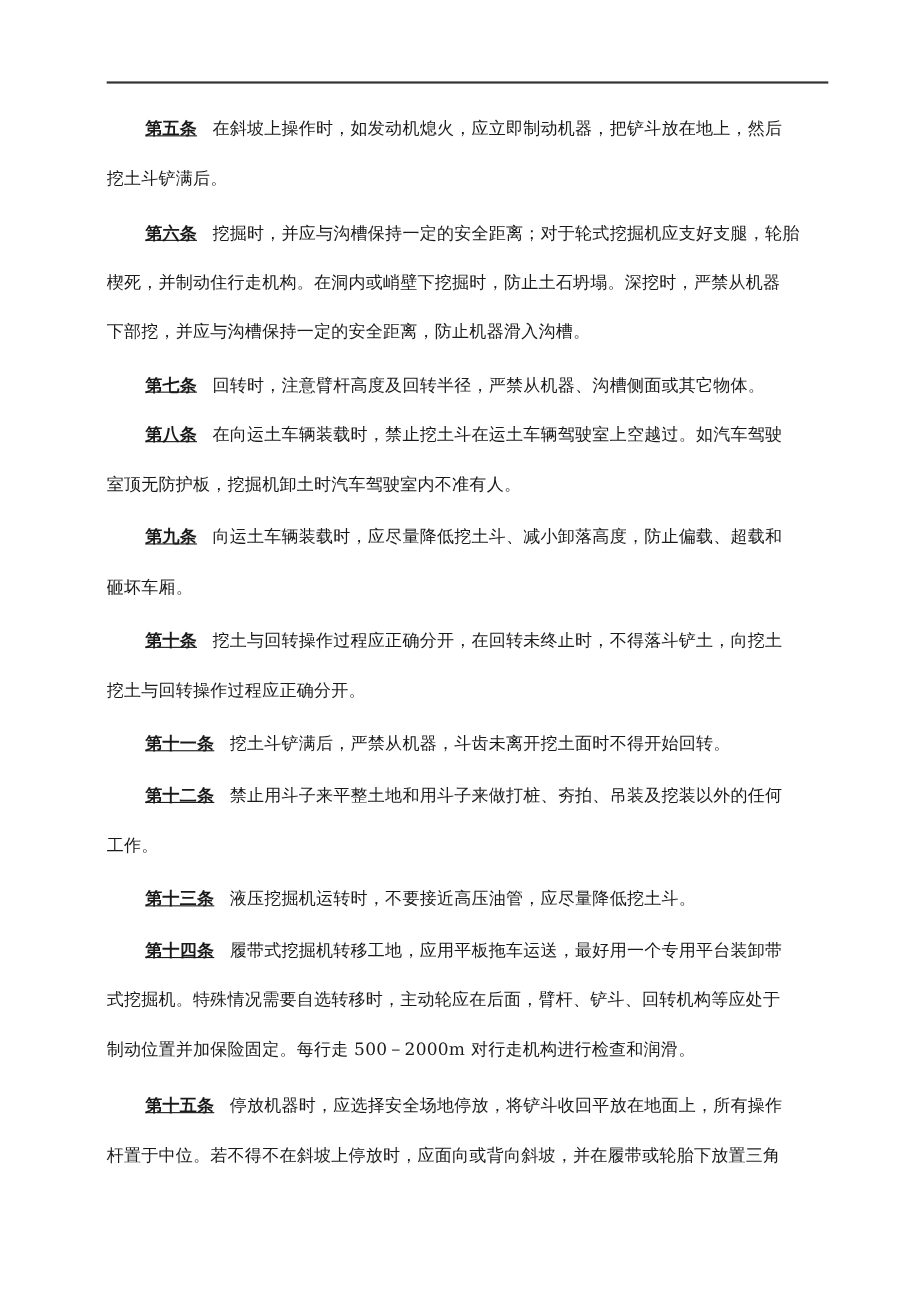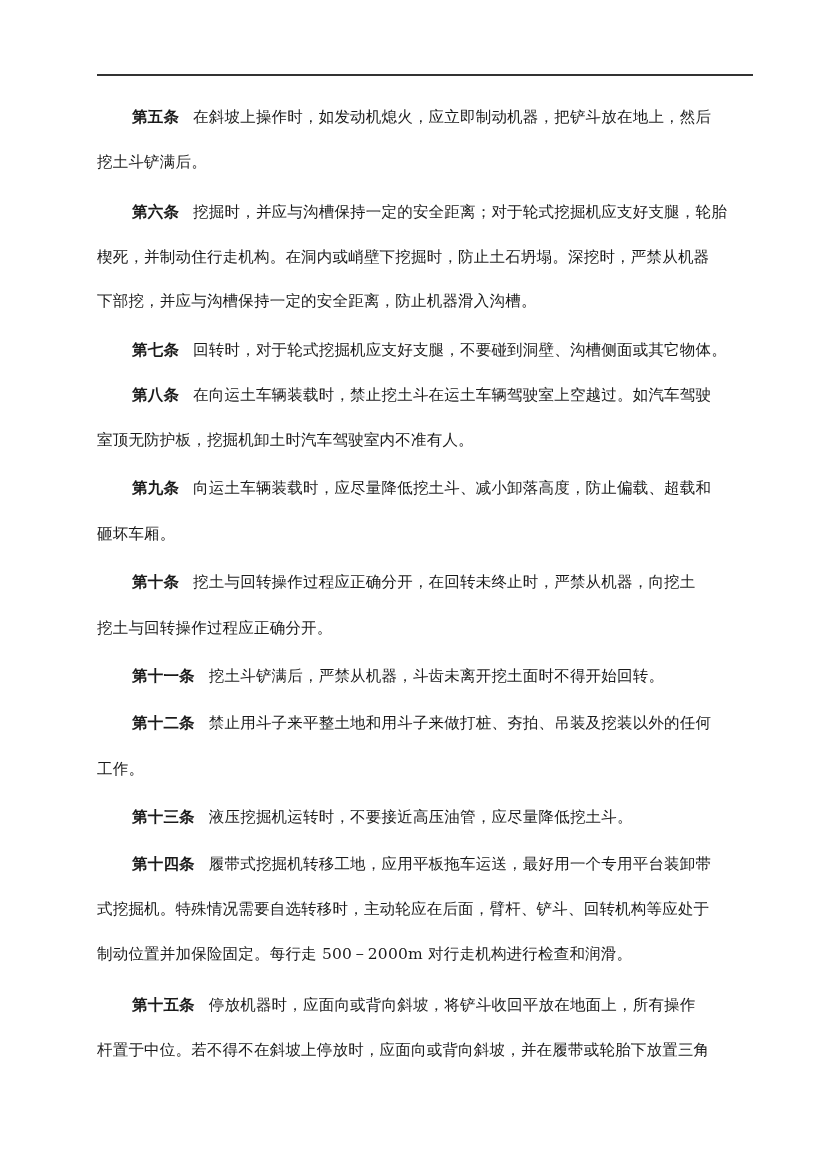--- a/index.html
+++ b/index.html
@@ -1,51 +1,51 @@
 <!DOCTYPE html>
 <html><head>
 <meta charset="utf-8">
 <style>
   html,body{margin:0;padding:0;background:#fff;}
   body{width:830px;height:1174px;position:relative;overflow:hidden;font-family:"DejaVu Serif","Liberation Serif",serif;color:#1a1a1a;}
   .rule{position:absolute;left:97px;top:74px;width:656px;height:1.5px;background:#333;}
   .line{position:absolute;left:97px;width:660px;font-size:15.5px;line-height:20px;white-space:nowrap;letter-spacing:0.2px;}
   .ind{left:132px;}
-  .b{font-weight:bold;margin-right:14px;}
+  .b{font-weight:bold;margin-right:14px;text-decoration:underline;}
 </style>
 </head>
 <body>
 
 <div class="rule"></div>
 
 <div>
   <div class="line ind" style="top:107px"><span class="b">第五条</span><span>在斜坡上操作时，如发动机熄火，应立即制动机器，把铲斗放在地上，然后</span></div>
   <div class="line" style="top:152px">挖土斗铲满后。</div>
 
   <div class="line ind" style="top:202px"><span class="b">第六条</span><span>挖掘时，并应与沟槽保持一定的安全距离；对于轮式挖掘机应支好支腿，轮胎</span></div>
   <div class="line" style="top:247px">楔死，并制动住行走机构。在洞内或峭壁下挖掘时，防止土石坍塌。深挖时，严禁从机器</div>
   <div class="line" style="top:291px">下部挖，并应与沟槽保持一定的安全距离，防止机器滑入沟槽。</div>
 
-  <div class="line ind" style="top:340px"><span class="b">第七条</span><span>回转时，对于轮式挖掘机应支好支腿，不要碰到洞壁、沟槽侧面或其它物体。</span></div>
+  <div class="line ind" style="top:340px"><span class="b">第七条</span><span>回转时，注意臂杆高度及回转半径，严禁从机器、沟槽侧面或其它物体。</span></div>
 
   <div class="line ind" style="top:385px"><span class="b">第八条</span><span>在向运土车辆装载时，禁止挖土斗在运土车辆驾驶室上空越过。如汽车驾驶</span></div>
   <div class="line" style="top:430px">室顶无防护板，挖掘机卸土时汽车驾驶室内不准有人。</div>
 
   <div class="line ind" style="top:478px"><span class="b">第九条</span><span>向运土车辆装载时，应尽量降低挖土斗、减小卸落高度，防止偏载、超载和</span></div>
   <div class="line" style="top:524px">砸坏车厢。</div>
 
-  <div class="line ind" style="top:572px"><span class="b">第十条</span><span>挖土与回转操作过程应正确分开，在回转未终止时，严禁从机器，向挖土</span></div>
+  <div class="line ind" style="top:572px"><span class="b">第十条</span><span>挖土与回转操作过程应正确分开，在回转未终止时，不得落斗铲土，向挖土</span></div>
   <div class="line" style="top:618px">挖土与回转操作过程应正确分开。</div>
 
   <div class="line ind" style="top:666px"><span class="b">第十一条</span><span>挖土斗铲满后，严禁从机器，斗齿未离开挖土面时不得开始回转。</span></div>
 
   <div class="line ind" style="top:713px"><span class="b">第十二条</span><span>禁止用斗子来平整土地和用斗子来做打桩、夯拍、吊装及挖装以外的任何</span></div>
   <div class="line" style="top:759px">工作。</div>
 
   <div class="line ind" style="top:807px"><span class="b">第十三条</span><span>液压挖掘机运转时，不要接近高压油管，应尽量降低挖土斗。</span></div>
 
   <div class="line ind" style="top:854px"><span class="b">第十四条</span><span>履带式挖掘机转移工地，应用平板拖车运送，最好用一个专用平台装卸带</span></div>
   <div class="line" style="top:899px">式挖掘机。特殊情况需要自选转移时，主动轮应在后面，臂杆、铲斗、回转机构等应处于</div>
   <div class="line" style="top:944px">制动位置并加保险固定。每行走 500－2000m 对行走机构进行检查和润滑。</div>
 
-  <div class="line ind" style="top:995px"><span class="b">第十五条</span><span>停放机器时，应面向或背向斜坡，将铲斗收回平放在地面上，所有操作</span></div>
+  <div class="line ind" style="top:995px"><span class="b">第十五条</span><span>停放机器时，应选择安全场地停放，将铲斗收回平放在地面上，所有操作</span></div>
   <div class="line" style="top:1040px">杆置于中位。若不得不在斜坡上停放时，应面向或背向斜坡，并在履带或轮胎下放置三角</div>
 </div>
 
 </body></html>

